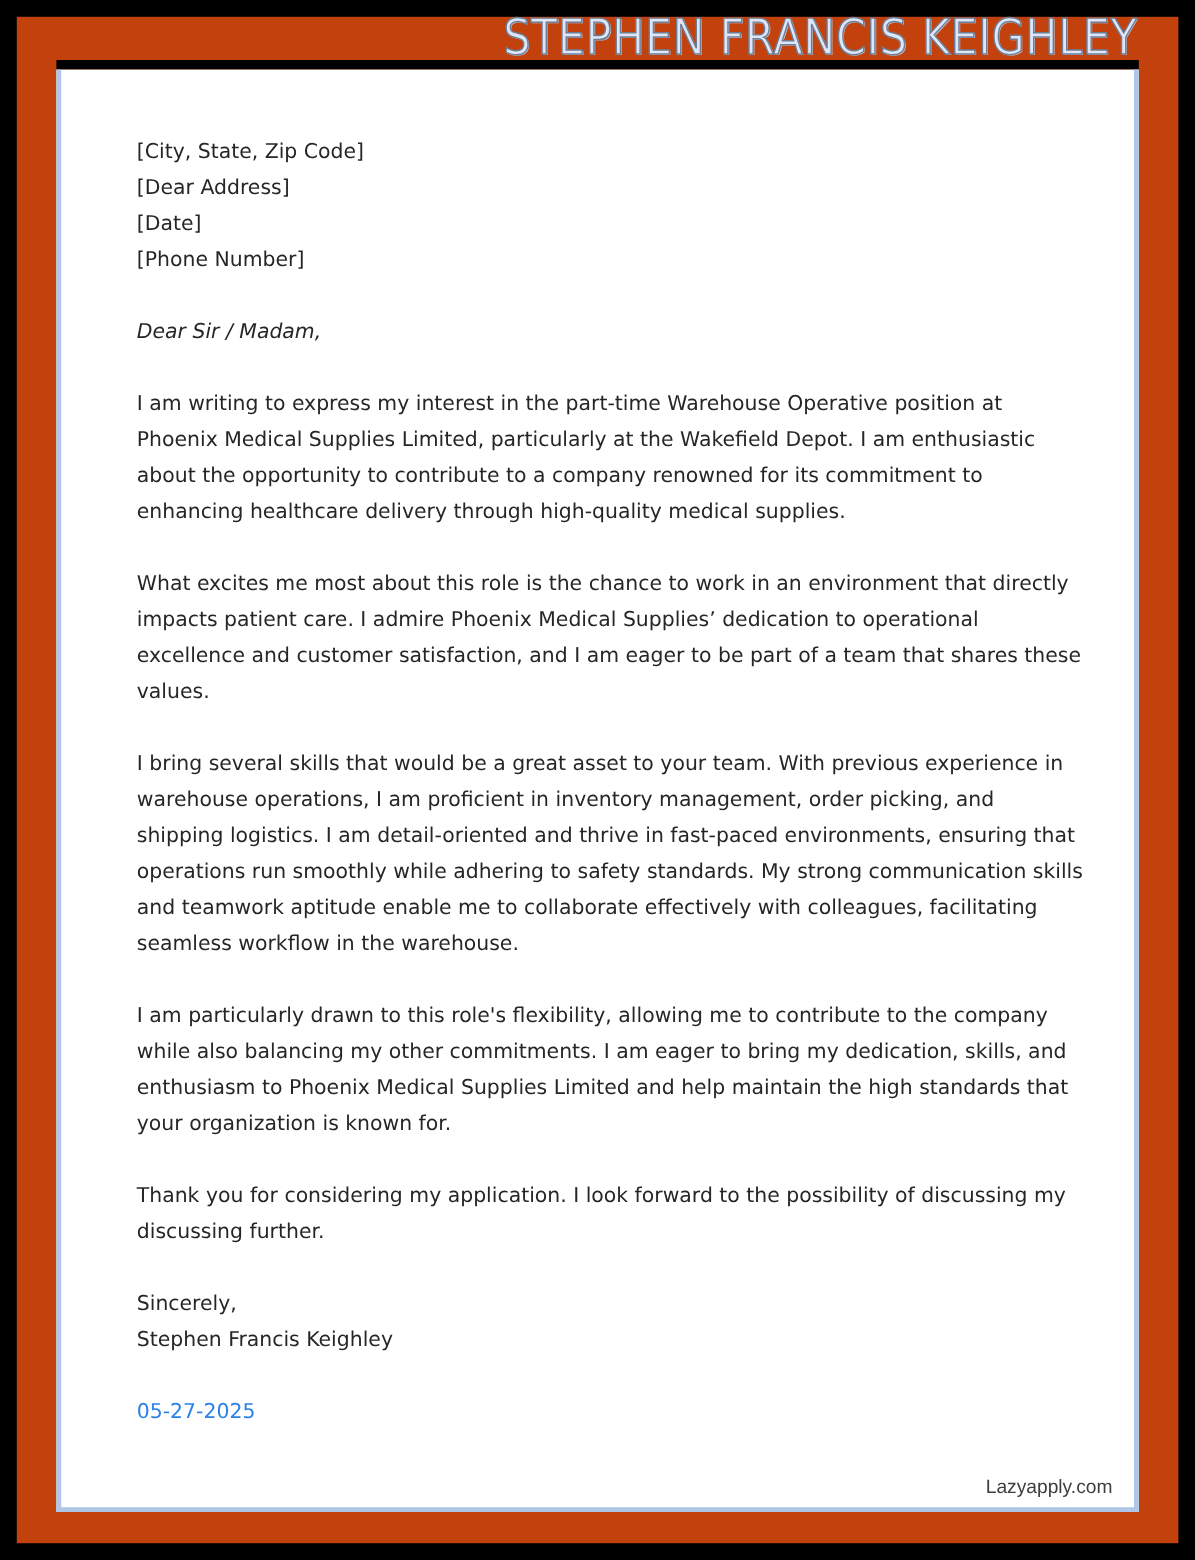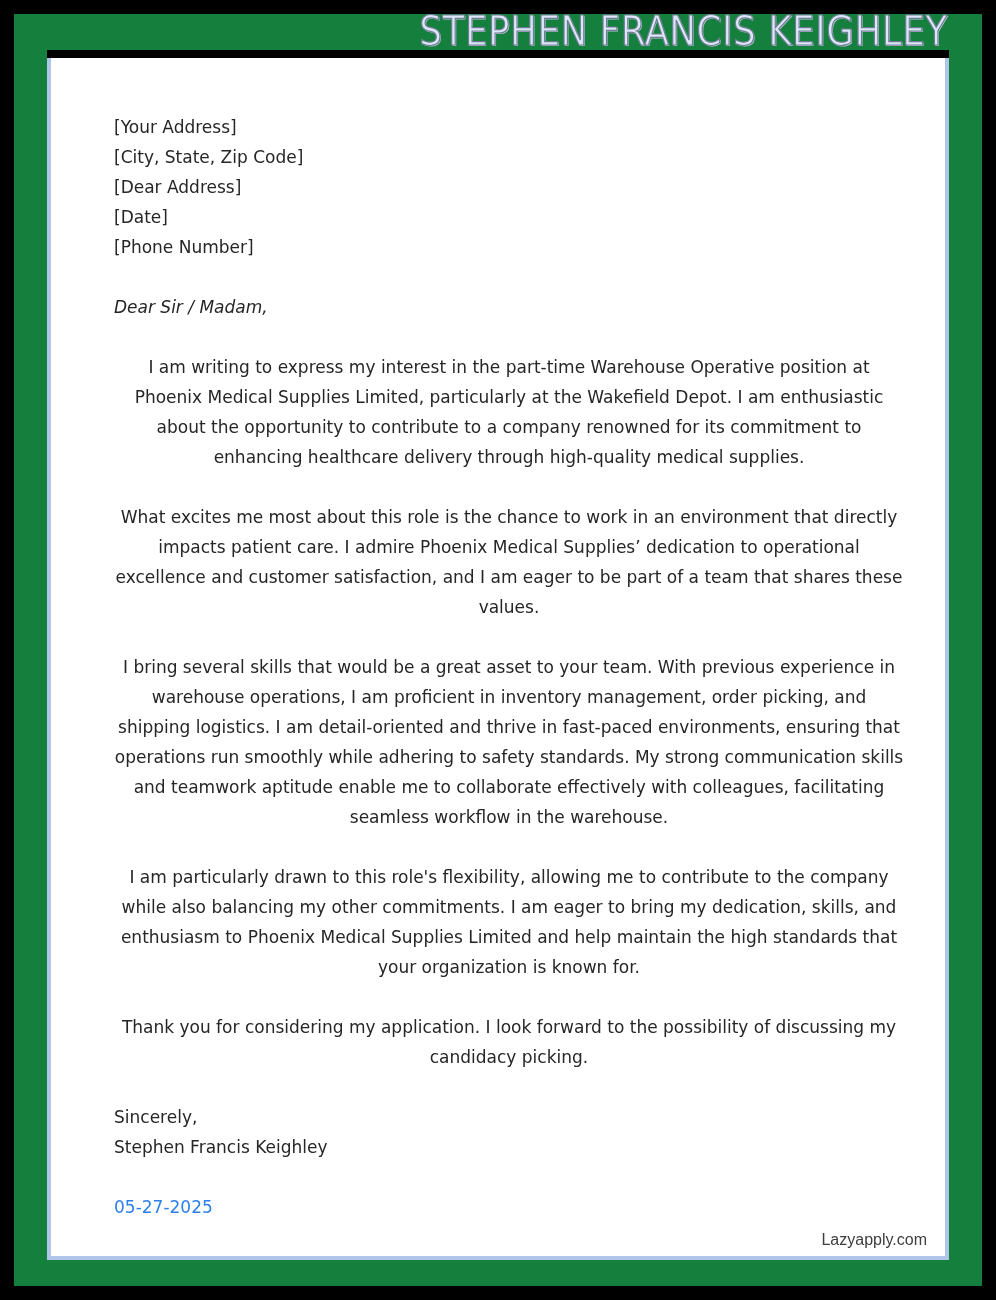--- a/index.html
+++ b/index.html
@@ -15,21 +15,21 @@
     overflow: hidden;
   }
 
   
   .page-frame {
     position: absolute;
     left: 14px;
     top: 14px;
     width: 968px;
     height: 1272px;
-    background: #15803d;
+    background: #c2410c;
     box-sizing: border-box;
     padding-left: 28px;
   }
 
   
   .letterhead {
     position: absolute;
     left: 0;
     top: 0;
     width: 968px;
@@ -97,21 +97,21 @@
     display: block;
   }
 
   .salutation {
     margin: 0 0 30px 0;
     font-style: italic;
   }
 
   .letter-para {
     margin: 0 0 30px 0;
-    text-align: center;
+    text-align: left;
   }
 
   .closing-block {
     margin: 0 0 16px 0;
   }
   .closing-line {
     display: block;
   }
 
   .signed-date {
@@ -140,34 +140,33 @@
     <div class="applicant-name">STEPHEN FRANCIS KEIGHLEY</div>
   </div>
 
   <div class="header-rule"></div>
 
   <div class="letter-sheet">
 
     <div class="letter-body">
 
       <div class="sender-block">
-        <span class="sender-line">[Your Address]</span>
         <span class="sender-line">[City, State, Zip Code]</span>
         <span class="sender-line">[Dear Address]</span>
         <span class="sender-line">[Date]</span>
         <span class="sender-line">[Phone Number]</span>
       </div>
 
       <p class="salutation">Dear Sir / Madam,</p>
 
       <p class="letter-para">I am writing to express my interest in the part-time Warehouse Operative position at Phoenix Medical Supplies Limited, particularly at the Wakefield Depot. I am enthusiastic about the opportunity to contribute to a company renowned for its commitment to enhancing healthcare delivery through high-quality medical supplies.</p>
       <p class="letter-para">What excites me most about this role is the chance to work in an environment that directly impacts patient care. I admire Phoenix Medical Supplies’ dedication to operational excellence and customer satisfaction, and I am eager to be part of a team that shares these values.</p>
       <p class="letter-para">I bring several skills that would be a great asset to your team. With previous experience in warehouse operations, I am proficient in inventory management, order picking, and shipping logistics. I am detail-oriented and thrive in fast-paced environments, ensuring that operations run smoothly while adhering to safety standards. My strong communication skills and teamwork aptitude enable me to collaborate effectively with colleagues, facilitating seamless workflow in the warehouse.</p>
       <p class="letter-para">I am particularly drawn to this role's flexibility, allowing me to contribute to the company while also balancing my other commitments. I am eager to bring my dedication, skills, and enthusiasm to Phoenix Medical Supplies Limited and help maintain the high standards that your organization is known for.</p>
-      <p class="letter-para">Thank you for considering my application. I look forward to the possibility of discussing my candidacy picking.</p>
+      <p class="letter-para">Thank you for considering my application. I look forward to the possibility of discussing my discussing further.</p>
 
       <div class="closing-block">
         <span class="closing-line">Sincerely,</span>
         <span class="closing-line">Stephen Francis Keighley</span>
         <span class="signed-date">05-27-2025</span>
       </div>
 
     </div>
 
     <div class="watermark">Lazyapply.com</div>

